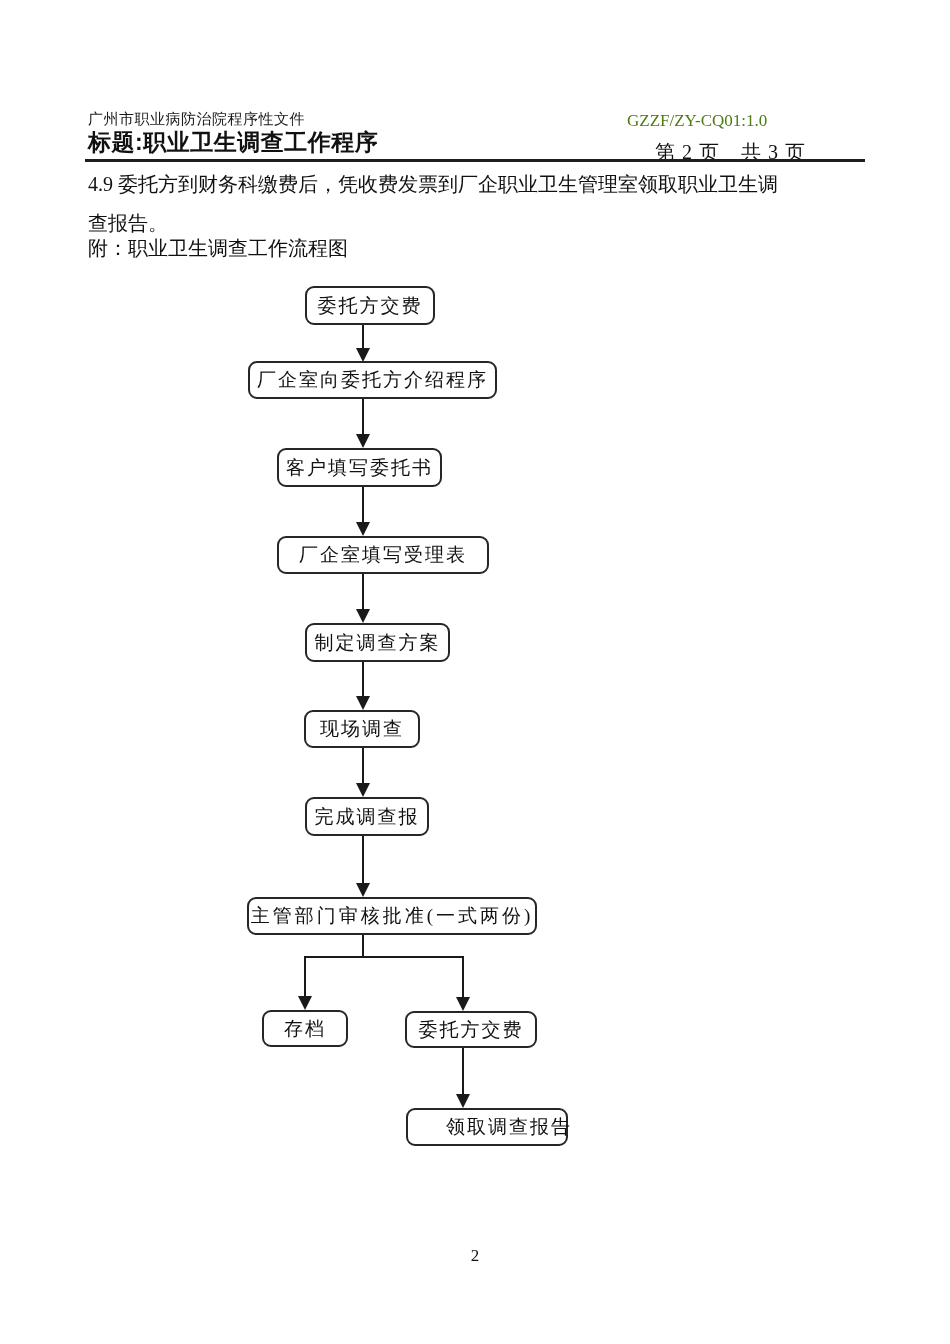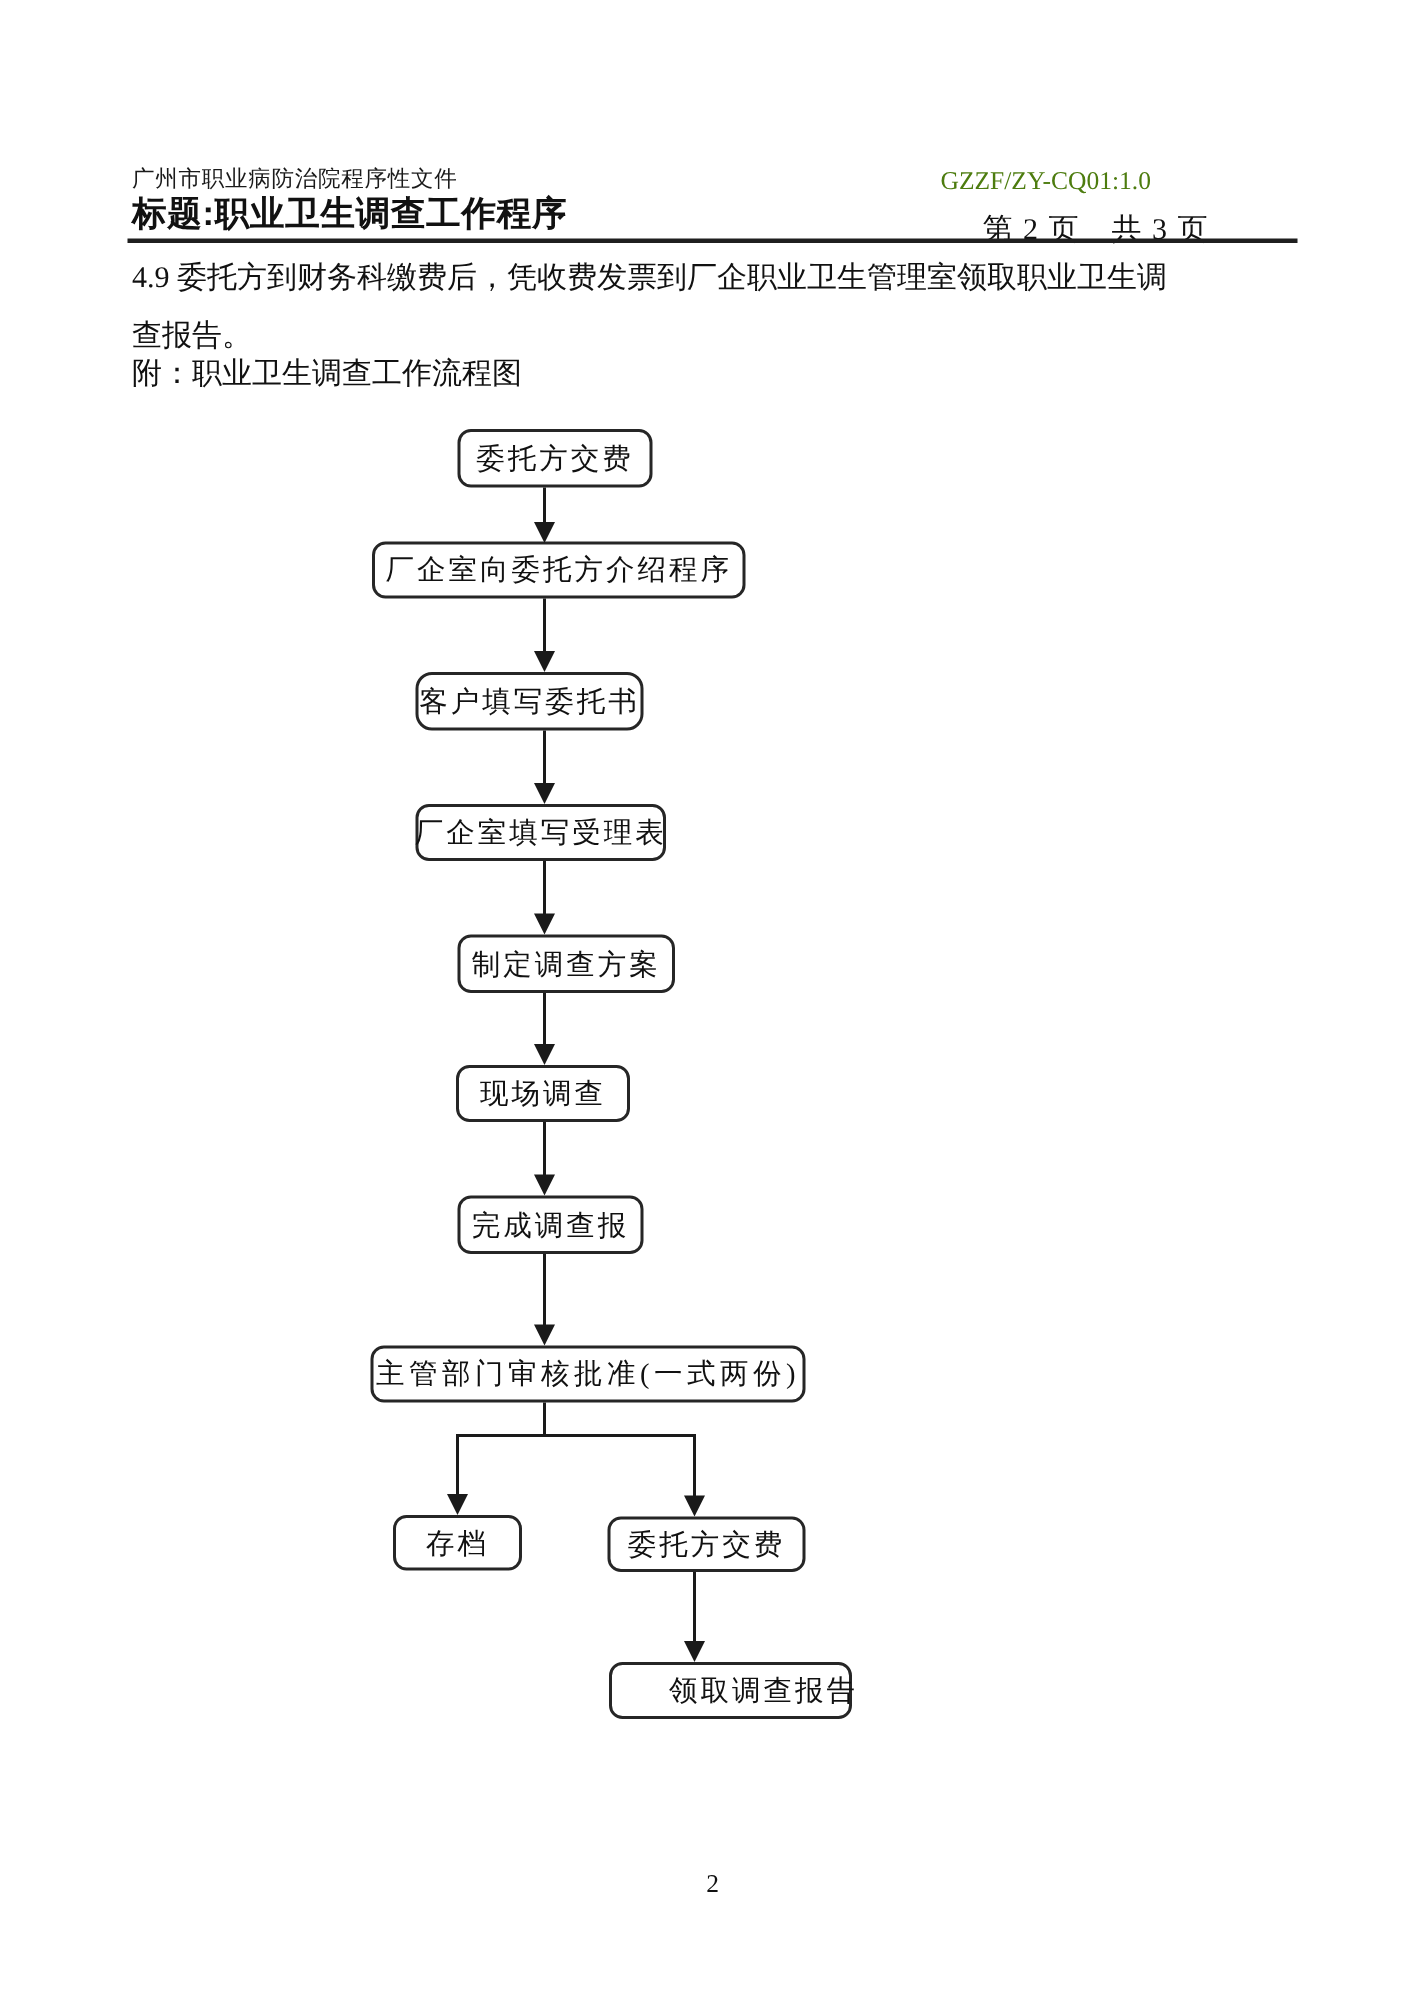--- a/index.html
+++ b/index.html
@@ -47,22 +47,22 @@
     position: absolute;
     border: 2px solid #262626;
     border-radius: 9px;
     background: #ffffff;
     display: flex; align-items: center; justify-content: center;
     font-size: 19px; letter-spacing: 2px; color: #111;
     white-space: nowrap;
   }
   .n1  { left: 305px; top: 286px;  width: 130px; height: 39px; }
   .n2  { left: 248px; top: 361px;  width: 249px; height: 38px; }
-  .n3  { left: 277px; top: 448px;  width: 152px; height: 39px; border-radius: 11px; }
-  .n4  { left: 277px; top: 536px;  width: 167px; height: 38px; }
+  .n3  { left: 277px; top: 448px;  width: 165px; height: 39px; }
+  .n4  { left: 277px; top: 536px;  width: 212px; height: 38px; }
   .n5  { left: 305px; top: 623px;  width: 145px; height: 39px; }
   .n6  { left: 304px; top: 710px;  width: 116px; height: 38px; }
   .n7  { left: 305px; top: 797px;  width: 124px; height: 39px; }
   .n8  { left: 247px; top: 897px;  width: 290px; height: 38px; letter-spacing: 3px; }
   .n9  { left: 262px; top: 1010px; width: 86px;  height: 37px; }
   .n10 { left: 405px; top: 1011px; width: 132px; height: 37px; }
   .n11 { left: 406px; top: 1108px; width: 162px; height: 38px; padding-left: 44px; }
 
   .vline { position: absolute; width: 2px; background: #1a1a1a; }
   .hline { position: absolute; height: 2px; background: #1a1a1a; }

